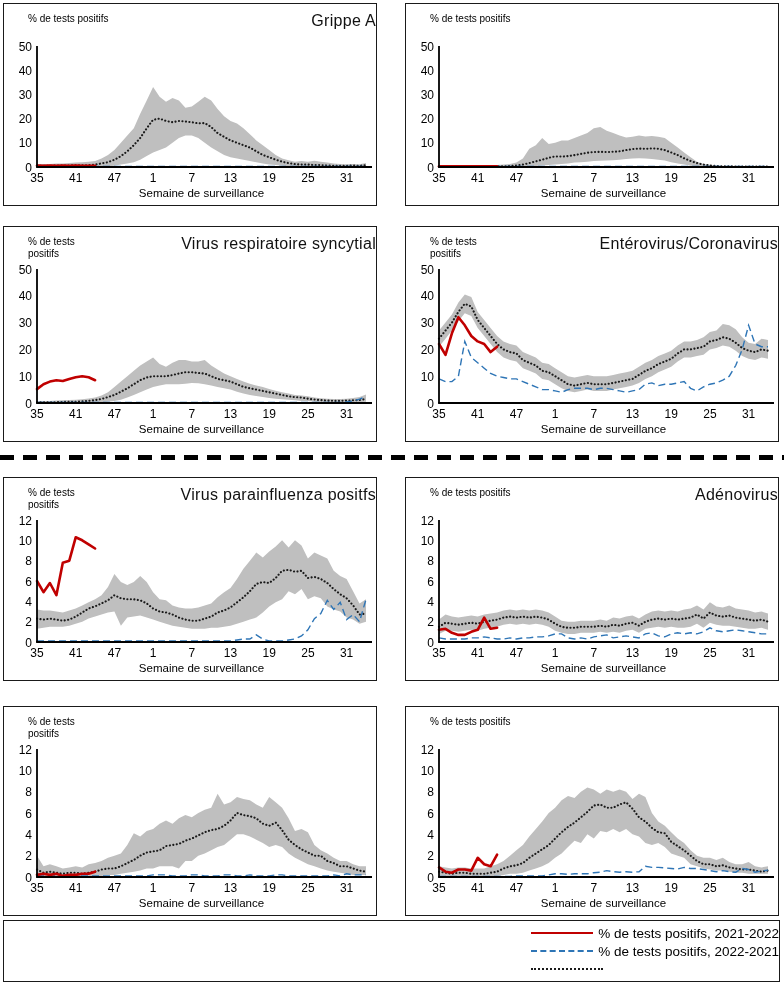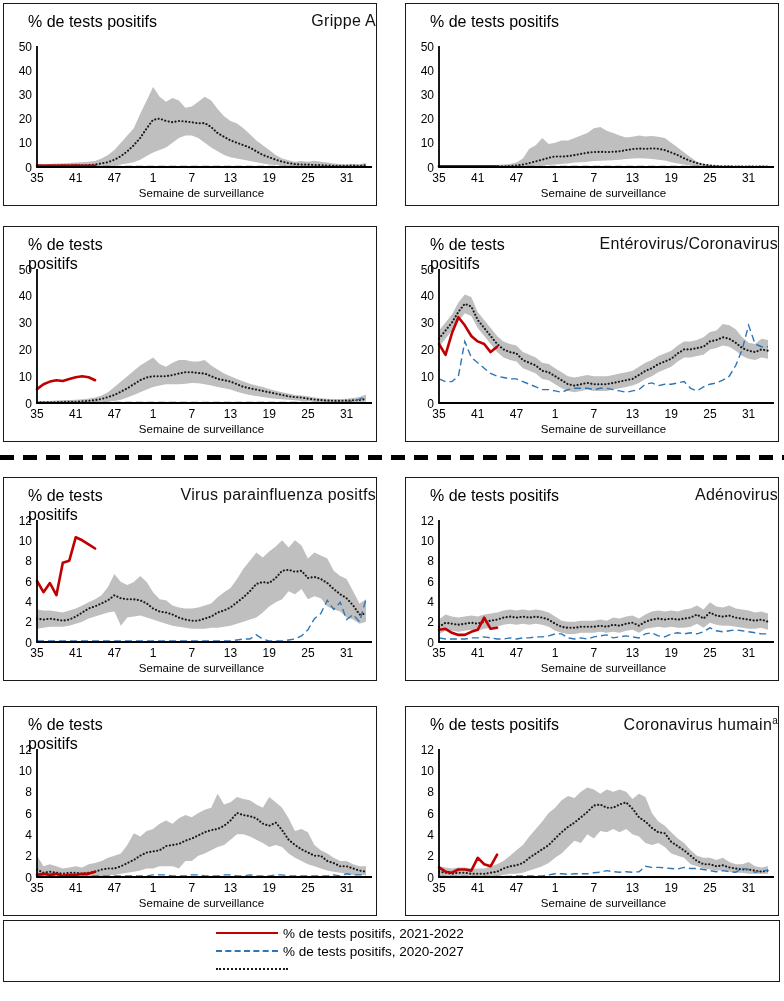--- a/index.html
+++ b/index.html
@@ -7,31 +7,31 @@
   .chart-row{display:flex;gap:28px;margin:0 4px 0 3px;}
   .row1 .chart-box{height:203px;}
   .row2 .chart-box{height:216px;}
   .row3 .chart-box{height:204px;}
   .row4 .chart-box{height:210px;}
   .sp1{height:20px;}
   .sp3{height:25px;}
   .sp4{height:4px;}
   .chart-box{position:relative;width:374px;border:1.5px solid #1a1a1a;background:#fff;box-sizing:border-box;}
   .chart-head{position:relative;height:34px;}
-  .ylabel{position:absolute;left:24px;top:9px;font-size:16px;line-height:1.18;white-space:pre-line;color:#000;}
+  .ylabel{position:absolute;left:24px;top:9px;font-size:10px;line-height:1.18;white-space:pre-line;color:#000;}
   .chart-title{text-align:right;padding-top:8px;font-size:16px;letter-spacing:0.3px;color:#111;}
   .chart-title sup{font-size:10px;}
   svg.plot{display:block;margin:0 auto;}
   svg text{font-family:"Liberation Sans",sans-serif;fill:#000;}
   svg .tick{font-size:12px;}
   svg .axlabel{font-size:11.5px;}
   svg .ax{stroke:#000;stroke-width:1.8;}
   svg .ln{fill:none;}
   .separator{height:5px;margin:13px 0 17px 0;background:repeating-linear-gradient(90deg,#000 0 14px,transparent 14px 23px);}
-  .legend-box{margin:0 4px 0 3px;height:62px;border:1.5px solid #1a1a1a;box-sizing:border-box;display:flex;flex-direction:column;justify-content:center;}
+  .legend-box{margin:0 4px 0 3px;height:62px;border:1.5px solid #1a1a1a;box-sizing:border-box;display:flex;flex-direction:column;justify-content:center;align-items:flex-end;}
   .legend-inner{margin-left:212px;}
   .legend-item{display:flex;align-items:center;height:18px;}
   .ls{display:inline-block;height:0;margin-right:5px;}
   .ls-red{width:62px;border-top:2.6px solid #C00000;}
   .ls-blue{width:62px;border-top:2.6px dashed #2E75B6;}
   .ls-dot{width:72px;border-top:2.2px dotted #1a1a1a;}
   .legend-label{font-size:13.5px;color:#000;}
 </style>
 </head>
 <body>
@@ -100,20 +100,21 @@
     </div>
   </div>
 
   <div class="sp1"></div>
 
   <div class="chart-row row2">
     <div class="chart-box">
       <div class="chart-head">
         <div class="ylabel">% de tests
 positifs</div>
+        <div class="chart-title"><span>Virus respiratoire syncytial</span></div>
       </div>
       <svg class="plot" width="366" height="176" viewBox="0 0 366 176">
           <polygon points="30.0,139.9 36.5,139.9 42.9,139.9 49.4,139.6 55.8,139.3 62.3,139.1 68.7,138.8 75.2,138.2 81.6,137.4 88.1,136.4 94.5,134.5 101.0,131.3 107.4,125.9 113.9,120.6 120.3,115.2 126.8,109.8 133.2,104.5 139.7,100.5 146.1,96.4 152.6,103.1 159.0,105.8 165.5,101.8 171.9,99.1 178.4,99.1 184.8,100.5 191.3,100.5 197.7,99.1 204.2,104.5 210.6,108.5 217.1,112.5 223.5,115.2 230.0,117.9 236.4,120.6 242.9,122.7 249.3,124.6 255.8,125.9 262.2,128.1 268.7,129.7 275.1,131.3 281.6,132.6 288.0,134.0 294.5,134.5 300.9,135.3 307.4,136.4 313.8,137.2 320.3,137.7 326.7,138.0 333.2,138.0 339.6,137.7 346.1,136.9 352.5,136.1 359.0,133.4 359.0,140.7 352.5,140.9 346.1,141.2 339.6,141.2 333.2,141.2 326.7,141.2 320.3,141.2 313.8,140.9 307.4,140.7 300.9,140.1 294.5,139.9 288.0,139.3 281.6,138.8 275.1,138.2 268.7,137.7 262.2,136.9 255.8,136.1 249.3,135.0 242.9,134.0 236.4,132.4 230.0,130.7 223.5,128.6 217.1,127.3 210.6,125.9 204.2,124.6 197.7,123.2 191.3,122.2 184.8,121.9 178.4,122.7 171.9,123.2 165.5,123.2 159.0,123.2 152.6,124.6 146.1,125.9 139.7,128.6 133.2,131.3 126.8,134.0 120.3,136.6 113.9,138.8 107.4,139.9 101.0,140.7 94.5,141.2 88.1,141.5 81.6,141.7 75.2,142.0 68.7,142.0 62.3,142.0 55.8,142.0 49.4,142.0 42.9,142.0 36.5,142.0 30.0,142.0 " fill="#BFBFBF"></polygon>
           <polyline class="ln" points="30.0,141.2 36.5,141.2 42.9,141.2 49.4,141.2 55.8,140.9 62.3,140.9 68.7,140.7 75.2,140.4 81.6,139.9 88.1,139.1 94.5,138.0 101.0,136.1 107.4,134.0 113.9,130.7 120.3,127.3 126.8,123.2 133.2,119.2 139.7,116.5 146.1,115.2 152.6,115.2 159.0,115.2 165.5,114.1 171.9,112.5 178.4,111.2 184.8,111.2 191.3,112.0 197.7,112.5 204.2,115.2 210.6,117.9 217.1,119.2 223.5,120.6 230.0,123.2 236.4,125.9 242.9,127.3 249.3,128.6 255.8,129.9 262.2,131.3 268.7,132.6 275.1,134.0 281.6,135.3 288.0,136.1 294.5,136.6 300.9,137.7 307.4,138.5 313.8,139.1 320.3,139.6 326.7,139.9 333.2,139.9 339.6,139.6 346.1,139.3 352.5,139.1 359.0,138.0" stroke="#1A1A1A" stroke-width="2.1" stroke-dasharray="0.1 3.4" stroke-linecap="round"></polyline>
           <polyline class="ln" points="30.0,141.5 36.5,141.5 42.9,141.5 49.4,141.5 55.8,141.5 62.3,141.5 68.7,141.5 75.2,141.5 81.6,141.5 88.1,141.5 94.5,141.5 101.0,141.5 107.4,141.5 113.9,141.5 120.3,141.5 126.8,141.5 133.2,141.5 139.7,141.5 146.1,141.5 152.6,141.5 159.0,141.5 165.5,141.5 171.9,141.5 178.4,141.5 184.8,141.5 191.3,141.5 197.7,141.5 204.2,141.5 210.6,141.5 217.1,141.5 223.5,141.5 230.0,141.5 236.4,141.5 242.9,141.5 249.3,141.5 255.8,141.5 262.2,141.5 268.7,141.5 275.1,141.5 281.6,141.5 288.0,141.5 294.5,141.5 300.9,141.5 307.4,141.5 313.8,141.5 320.3,141.5 326.7,141.5 333.2,141.5 339.6,140.9 346.1,139.9 352.5,138.2 359.0,135.6" stroke="#2E75B6" stroke-width="1.4" stroke-dasharray="7 4"></polyline>
           <polyline class="ln" points="30.0,128.1 36.5,123.2 42.9,120.6 49.4,119.2 55.8,120.0 62.3,117.9 68.7,116.3 75.2,115.2 81.6,116.3 88.1,119.2" stroke="#C00000" stroke-width="2.6" stroke-linejoin="round" stroke-linecap="round"></polyline>
           <line class="ax" x1="30" y1="8" x2="30" y2="142"></line>
           <line class="ax" x1="29.1" y1="142" x2="365" y2="142"></line>
           <text class="tick" x="25" y="146.5" text-anchor="end">0</text>
           <text class="tick" x="25" y="119.7" text-anchor="end">10</text>
@@ -264,21 +265,20 @@
           <text class="tick" x="223.5" y="151" text-anchor="middle">13</text>
           <text class="tick" x="262.2" y="151" text-anchor="middle">19</text>
           <text class="tick" x="300.9" y="151" text-anchor="middle">25</text>
           <text class="tick" x="339.6" y="151" text-anchor="middle">31</text>
           <text class="axlabel" x="194.5" y="166" text-anchor="middle">Semaine de surveillance</text>
         </svg>
     </div>
     <div class="chart-box">
       <div class="chart-head">
         <div class="ylabel">% de tests positifs</div>
-        <div class="chart-title"><span>Coronavirus humain</span><sup>a</sup></div>
       </div>
       <svg class="plot" width="366" height="170" viewBox="0 0 366 170">
           <polygon points="30.0,125.3 36.5,126.4 42.9,127.5 49.4,126.4 55.8,126.4 62.3,127.5 68.7,127.5 75.2,127.5 81.6,125.3 88.1,123.2 94.5,120.0 101.0,114.7 107.4,109.3 113.9,104.0 120.3,95.5 126.8,88.0 133.2,80.5 139.7,72.0 146.1,66.7 152.6,59.2 159.0,54.9 165.5,57.1 171.9,50.7 178.4,46.4 184.8,48.5 191.3,52.8 197.7,48.5 204.2,50.7 210.6,48.5 217.1,50.7 223.5,58.1 230.0,52.8 236.4,56.0 242.9,72.0 249.3,80.5 255.8,84.8 262.2,91.2 268.7,97.6 275.1,101.9 281.6,109.3 288.0,114.7 294.5,116.8 300.9,116.8 307.4,118.9 313.8,116.8 320.3,121.1 326.7,123.2 333.2,123.2 339.6,121.1 346.1,125.3 352.5,126.4 359.0,125.3 359.0,132.8 352.5,132.8 346.1,132.8 339.6,132.8 333.2,131.7 326.7,131.7 320.3,130.7 313.8,129.6 307.4,129.6 300.9,128.5 294.5,127.5 288.0,125.3 281.6,123.2 275.1,116.8 268.7,114.7 262.2,112.5 255.8,106.1 249.3,101.9 242.9,104.0 236.4,101.9 230.0,95.5 223.5,93.3 217.1,88.0 210.6,91.2 204.2,88.0 197.7,91.2 191.3,90.1 184.8,97.6 178.4,93.3 171.9,101.9 165.5,99.7 159.0,106.1 152.6,112.5 146.1,116.8 139.7,122.1 133.2,125.3 126.8,127.5 120.3,129.6 113.9,131.7 107.4,132.8 101.0,132.8 94.5,133.9 88.1,134.9 81.6,134.9 75.2,134.9 68.7,134.9 62.3,134.9 55.8,134.9 49.4,134.9 42.9,134.9 36.5,134.9 30.0,134.9 " fill="#BFBFBF"></polygon>
           <polyline class="ln" points="30.0,130.7 36.5,131.7 42.9,132.8 49.4,131.7 55.8,131.7 62.3,132.8 68.7,132.8 75.2,132.8 81.6,131.7 88.1,130.7 94.5,127.5 101.0,125.3 107.4,124.3 113.9,122.1 120.3,116.8 126.8,112.5 133.2,108.3 139.7,104.0 146.1,97.6 152.6,91.2 159.0,85.9 165.5,81.6 171.9,76.3 178.4,70.9 184.8,64.5 191.3,63.5 197.7,66.7 204.2,66.7 210.6,63.5 217.1,61.3 223.5,67.7 230.0,76.3 236.4,80.5 242.9,86.9 249.3,91.2 255.8,92.3 262.2,100.8 268.7,105.1 275.1,109.3 281.6,114.7 288.0,120.0 294.5,123.2 300.9,123.2 307.4,125.3 313.8,124.3 320.3,126.4 326.7,127.5 333.2,128.5 339.6,128.5 346.1,129.6 352.5,130.7 359.0,129.6" stroke="#1A1A1A" stroke-width="2.1" stroke-dasharray="0.1 3.4" stroke-linecap="round"></polyline>
           <polyline class="ln" points="30.0,135.5 36.5,135.5 42.9,135.5 49.4,135.5 55.8,135.5 62.3,135.5 68.7,135.5 75.2,135.5 81.6,135.5 88.1,135.5 94.5,135.5 101.0,135.5 107.4,134.9 113.9,134.9 120.3,134.9 126.8,134.9 133.2,134.9 139.7,133.9 146.1,132.8 152.6,132.8 159.0,133.3 165.5,132.8 171.9,132.8 178.4,132.8 184.8,131.7 191.3,131.2 197.7,129.6 204.2,130.7 210.6,131.2 217.1,130.7 223.5,131.2 230.0,130.7 236.4,125.3 242.9,126.4 249.3,126.4 255.8,126.9 262.2,127.5 268.7,128.0 275.1,126.4 281.6,127.5 288.0,127.5 294.5,128.5 300.9,129.6 307.4,130.7 313.8,129.6 320.3,130.7 326.7,131.2 333.2,127.5 339.6,128.5 346.1,131.2 352.5,130.1 359.0,129.1" stroke="#2E75B6" stroke-width="1.4" stroke-dasharray="7 4"></polyline>
           <polyline class="ln" points="30.0,126.4 36.5,130.7 42.9,131.7 49.4,128.5 55.8,128.5 62.3,129.6 68.7,116.8 75.2,123.2 81.6,125.3 88.1,113.6" stroke="#C00000" stroke-width="2.6" stroke-linejoin="round" stroke-linecap="round"></polyline>
           <line class="ax" x1="30" y1="8" x2="30" y2="136"></line>
           <line class="ax" x1="29.1" y1="136" x2="365" y2="136"></line>
           <text class="tick" x="25" y="140.5" text-anchor="end">0</text>
           <text class="tick" x="25" y="119.2" text-anchor="end">2</text>
@@ -304,21 +304,21 @@
   <div class="sp4"></div>
 
   <div class="legend-box">
     <div class="legend-inner">
       <div class="legend-item">
         <span class="ls ls-red"></span>
         <span class="legend-label">% de tests positifs, 2021-2022</span>
       </div>
       <div class="legend-item">
         <span class="ls ls-blue"></span>
-        <span class="legend-label">% de tests positifs, 2020-2027</span>
+        <span class="legend-label">% de tests positifs, 2022-2021</span>
       </div>
       <div class="legend-item">
         <span class="ls ls-dot"></span>
       </div>
     </div>
   </div>
 
 </div>
 
 </body></html>

